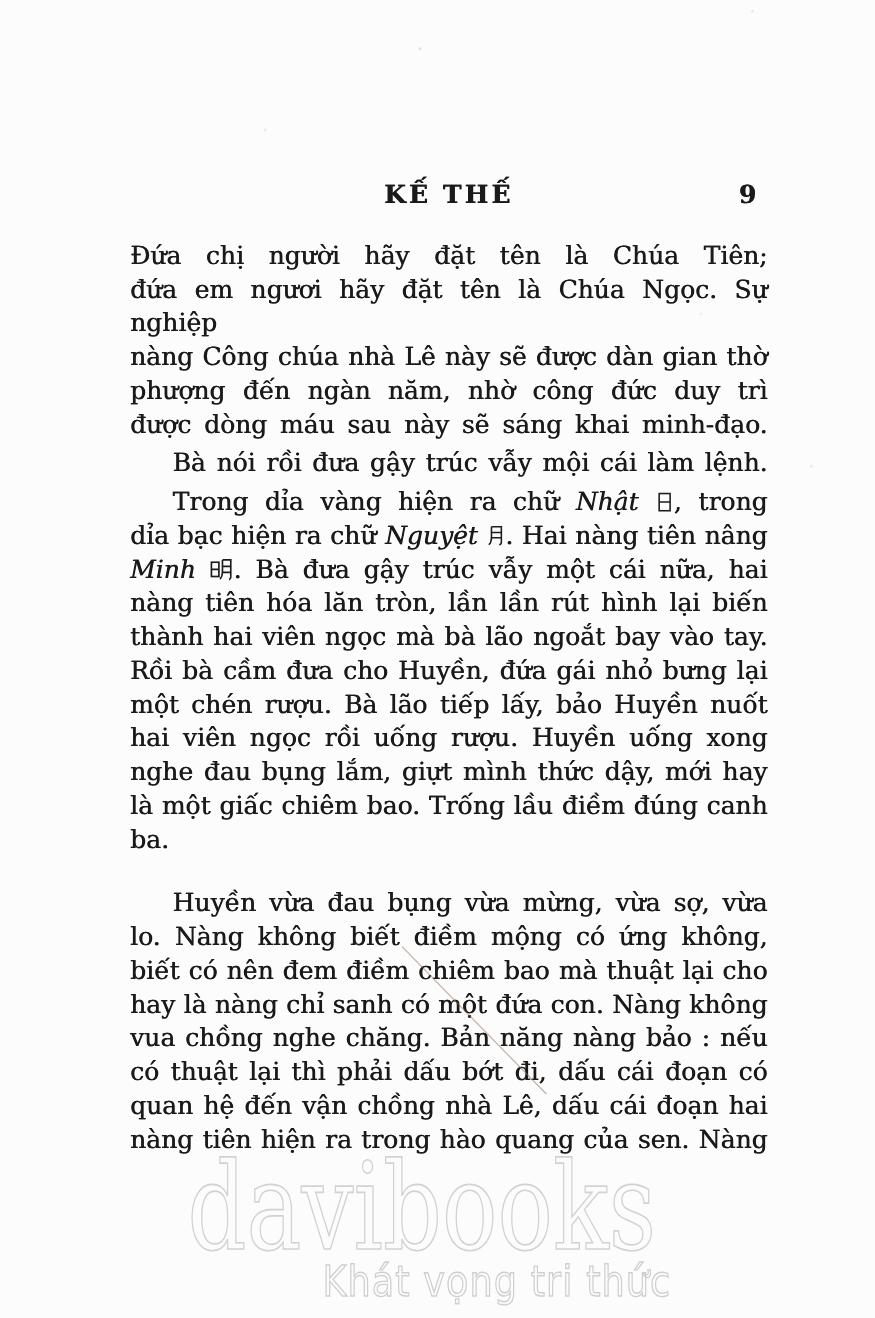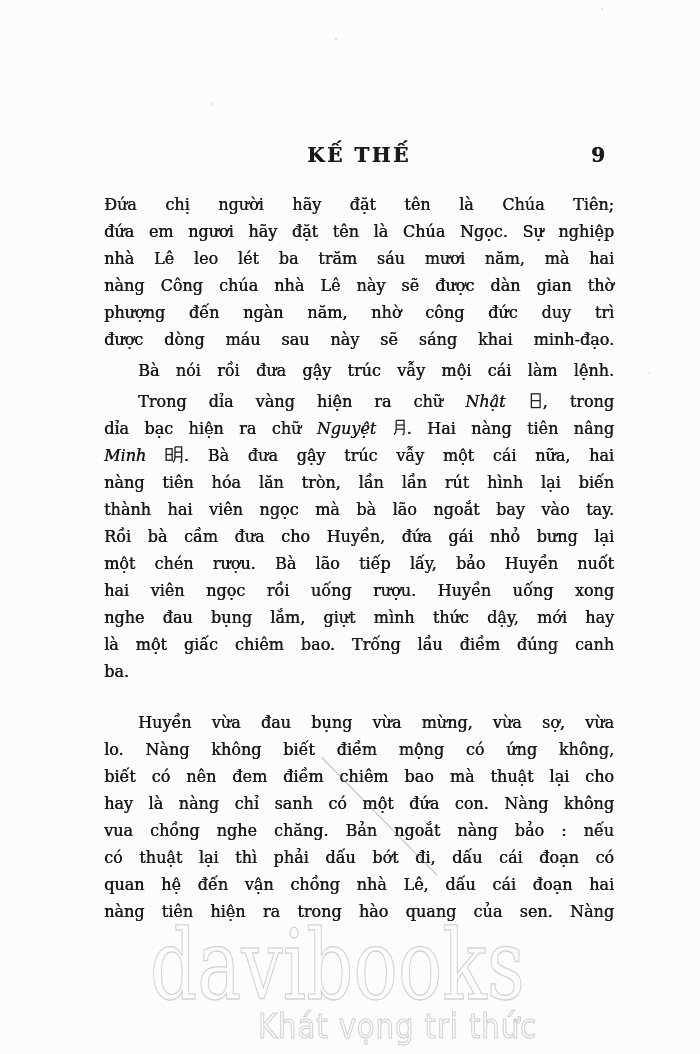--- a/index.html
+++ b/index.html
@@ -27,21 +27,21 @@
     position:relative;height:26px;margin-bottom:22px;
     font-weight:bold;font-size:20px;line-height:24px;
     text-shadow:0.4px 0 currentColor;
   }
   .header .title{
     display:block;text-align:center;letter-spacing:2.5px;
   }
   .header .pagenum{
     position:absolute;right:9px;top:0;letter-spacing:0;
   }
-  .textblock{font-size:16px;line-height:27px;}
+  .textblock{font-size:20px;line-height:27px;}
   .para{margin:0 0 4px 0;}
   .para.last{margin-bottom:0;}
   .para.gap-before{margin-top:24px;}
   .line{
     text-align:justify;
     text-align-last:justify;
     white-space:normal;
     text-shadow:0.4px 0 currentColor;
   }
   .line.leftlast{text-align-last:left;}
@@ -83,21 +83,20 @@
 
   <div class="content">
     <div class="header">
       <span class="title">KẾ THẾ</span>
       <span class="pagenum">9</span>
     </div>
     <div class="textblock" id="textblock">
         <div class="para">
           <div class="line">Đứa chị người hãy đặt tên là Chúa Tiên;</div>
           <div class="line">đứa em ngươi hãy đặt tên là Chúa Ngọc. Sự nghiệp</div>
-          <div class="line">nhà Lê leo lét ba trăm sáu mươi năm, mà hai</div>
           <div class="line">nàng Công chúa nhà Lê này sẽ được dàn gian thờ</div>
           <div class="line">phượng đến ngàn năm, nhờ công đức duy trì</div>
           <div class="line">được dòng máu sau này sẽ sáng khai minh-đạo.</div>
         </div>
         <div class="para">
           <div class="line firstline-indent">Bà nói rồi đưa gậy trúc vẫy mội cái làm lệnh.</div>
         </div>
         <div class="para">
           <div class="line firstline-indent">Trong dỉa vàng hiện ra chữ <i>Nhật</i> <span class="cjk"><svg width="15" height="19" viewBox="0 0 18 20" fill="none" stroke="#1c1c1c" stroke-width="1.5">
                 <rect x="4" y="2" width="10.5" height="16.5"></rect>
@@ -124,21 +123,21 @@
           <div class="line">hai viên ngọc rồi uống rượu. Huyền uống xong</div>
           <div class="line">nghe đau bụng lắm, giựt mình thức dậy, mới hay</div>
           <div class="line">là một giấc chiêm bao. Trống lầu điềm đúng canh</div>
           <div class="line leftlast">ba.</div>
         </div>
         <div class="para gap-before last">
           <div class="line firstline-indent">Huyền vừa đau bụng vừa mừng, vừa sợ, vừa</div>
           <div class="line">lo. Nàng không biết điềm mộng có ứng không,</div>
           <div class="line">biết có nên đem điềm chiêm bao mà thuật lại cho</div>
           <div class="line">hay là nàng chỉ sanh có một đứa con. Nàng không</div>
-          <div class="line">vua chồng nghe chăng. Bản ngoắt nàng bảo : nếu</div>
+          <div class="line">vua chồng nghe chăng. Bản năng nàng bảo : nếu</div>
           <div class="line">có thuật lại thì phải dấu bớt đi, dấu cái đoạn có</div>
           <div class="line">quan hệ đến vận chồng nhà Lê, dấu cái đoạn hai</div>
           <div class="line">nàng tiên hiện ra trong hào quang của sen.  Nàng</div>
         </div>
       </div>
   </div>
 
   <div class="crease"></div>
 
   <div class="watermark">

